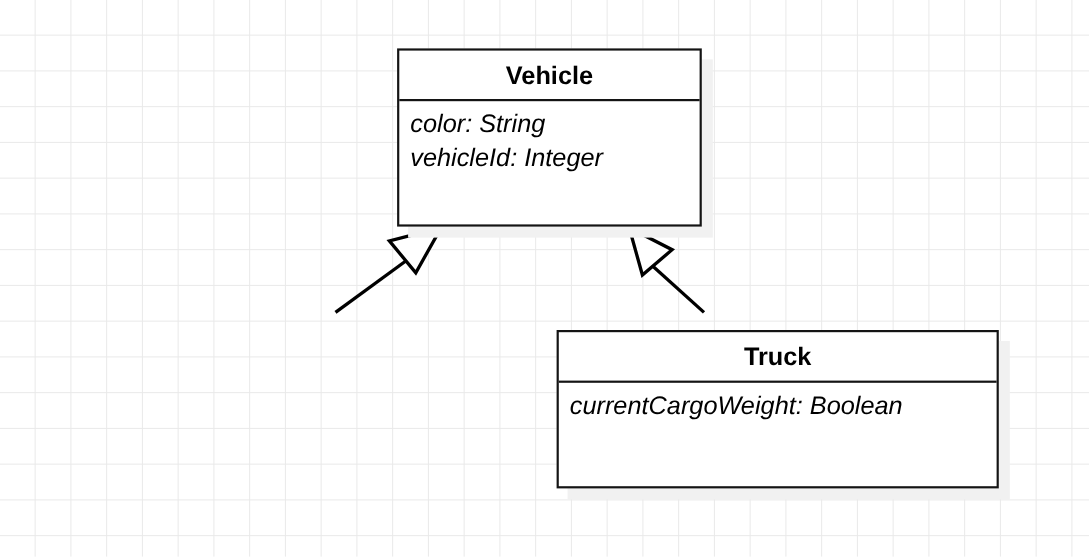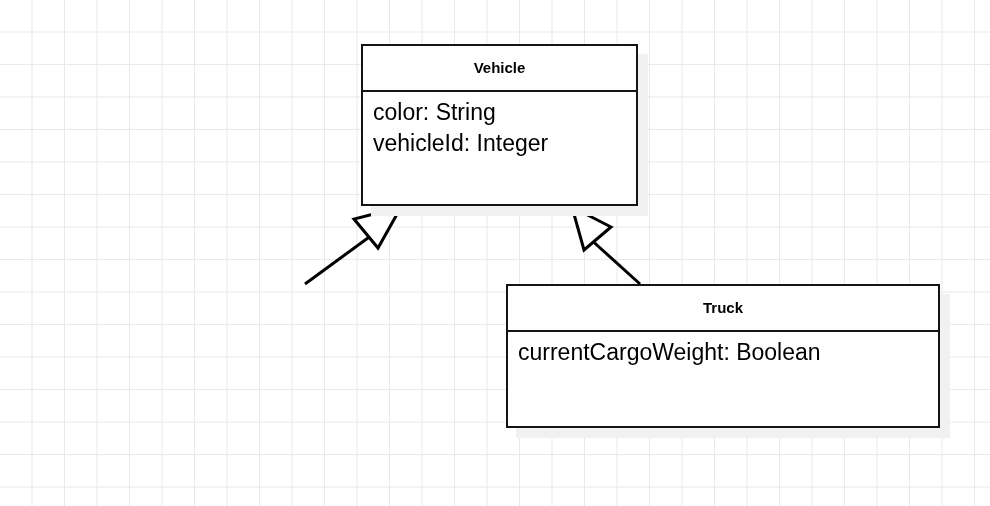--- a/index.html
+++ b/index.html
@@ -44,30 +44,31 @@
     box-shadow: 10px 10px 0 0 #f1f1f1;
     z-index: 2;
   }
 
   .uml-class-name {
     box-sizing: border-box;
     height: 46px;
     line-height: 44px;
     text-align: center;
     font-weight: bold;
-    font-size: 15px;
+    font-size: 23px;
     color: #000000;
     border-bottom: 2px solid #141414;
     white-space: nowrap;
     overflow: hidden;
   }
 
   .uml-attributes {
     box-sizing: border-box;
     padding: 5px 14px 4px 10px;
+    font-style: italic;
   }
 
   .uml-attribute {
     font-size: 23px;
     line-height: 31px;
     color: #000000;
     white-space: nowrap;
   }
 
   
@@ -78,22 +79,22 @@
     height: 162px;
   }
   #class-car {
     left: 24px;
     top: 284px;
     width: 382px;
     height: 146px;
   }
   #class-truck {
     left: 506px;
-    top: 284px;
-    width: 434px;
+    top: 300px;
+    width: 402px;
     height: 144px;
   }
 </style>
 </head>
 <body>
 
 <div id="canvas">
 
   <svg id="edge-layer" width="990" height="506" viewBox="0 0 990 506" xmlns="http://www.w3.org/2000/svg">
 

